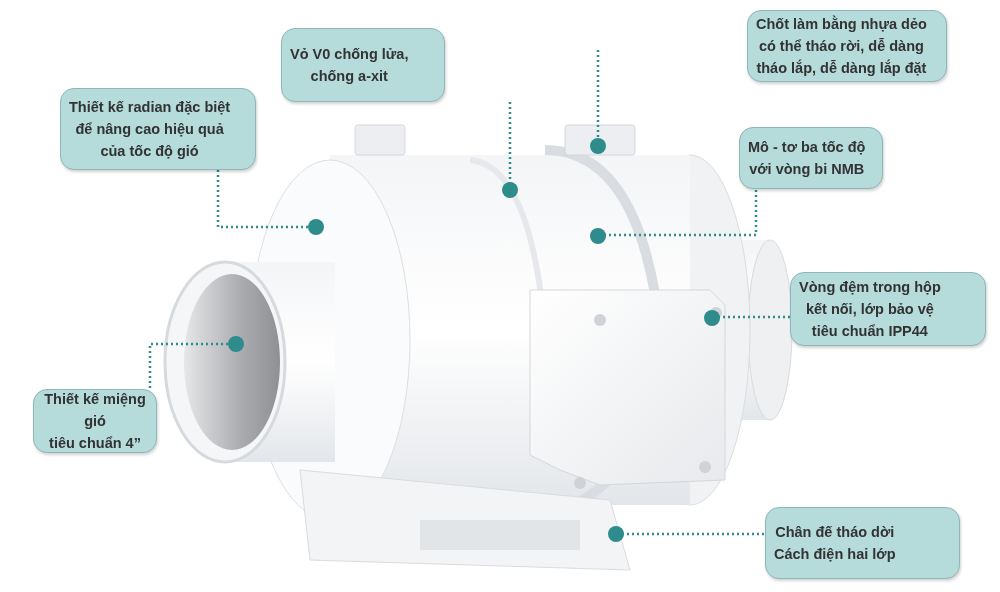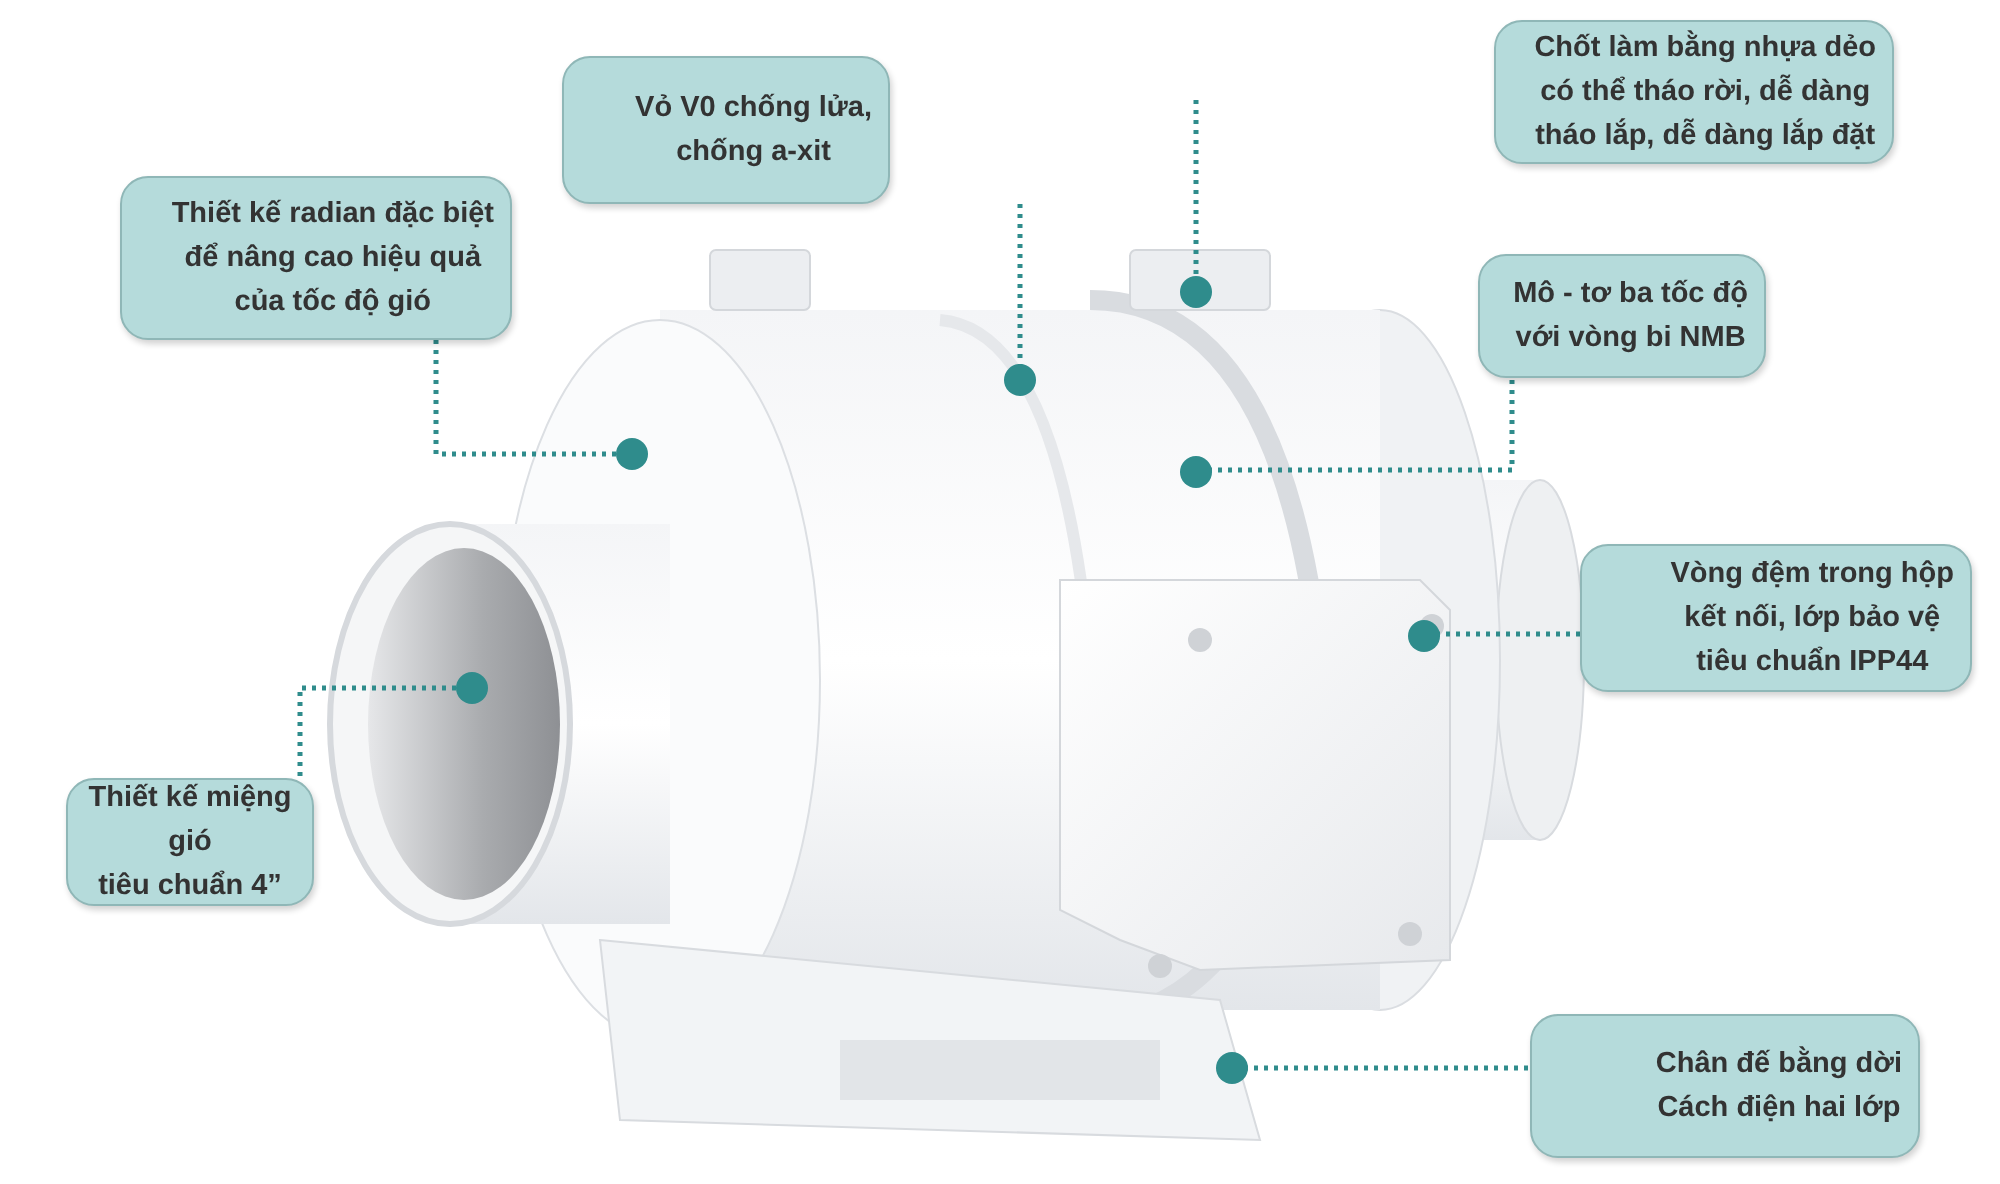--- a/index.html
+++ b/index.html
@@ -14,21 +14,21 @@
     position: absolute;
     background: #b5dbdb;
     border: 1.5px solid #8fb7b7;
     border-radius: 14px;
     box-shadow: 1px 2px 3px rgba(0,0,0,0.18);
     color: #333333;
     font-weight: bold;
     font-size: 14.5px;
     line-height: 22px;
     text-align: center;
-    display: flex; align-items: center; justify-content: flex-end;
+    display: flex; align-items: center; justify-content: flex-start;
     box-sizing: border-box;
     padding: 4px 8px;
   }
   .callout .txt { white-space: pre-line; }
 </style>
 </head>
 <body>
 
 <div class="stage">
 
@@ -138,17 +138,17 @@
 kết nối, lớp bảo vệ
 tiêu chuẩn IPP44</span>
   </div>
 
   <div class="callout" style="left:33px;top:389px;width:124px;height:64px;">
     <span class="txt">Thiết kế miệng gió
 tiêu chuẩn 4”</span>
   </div>
 
   <div class="callout" style="left:765px;top:507px;width:195px;height:72px;">
-    <span class="txt">Chân đế bằng dời
+    <span class="txt">Chân đế tháo dời
 Cách điện hai lớp</span>
   </div>
 
 </div>
 
 </body></html>

